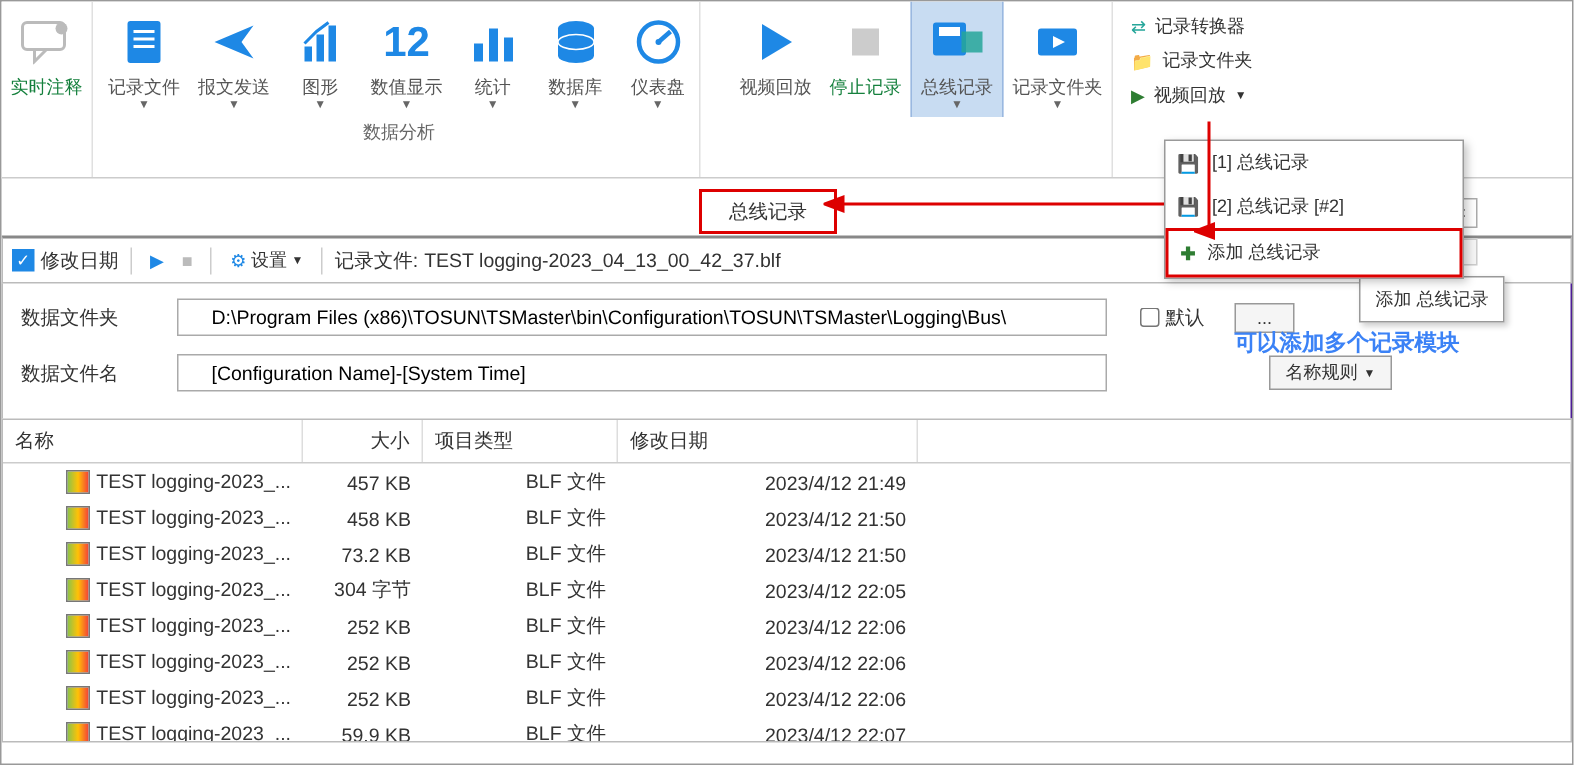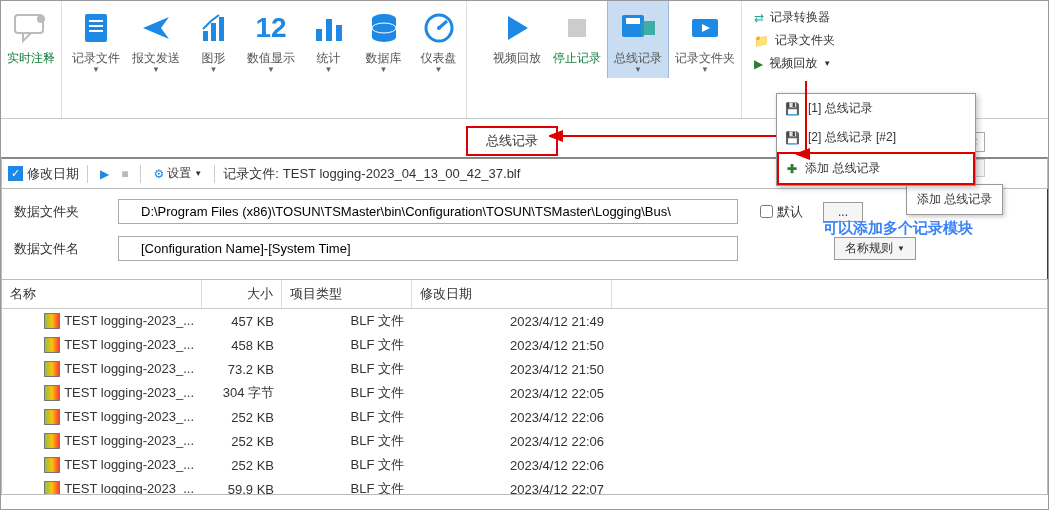--- a/index.html
+++ b/index.html
@@ -38,21 +38,21 @@
 .tb-sep { width: 1px; height: 18px; background: #ccc; margin: 0 4px; }
 .tb-btn { padding: 2px 4px; cursor: pointer; display: inline-flex; align-items: center; gap: 3px; }
 .tb-text { font-size: 13px; }
 
 .form-area { padding: 10px 12px 6px; border-left: 1px solid #bbb; border-right: 1px solid #4c1d95; }
 .form-row { display: flex; align-items: center; margin-bottom: 12px; gap: 14px; }
 .form-label { width: 90px; font-size: 13px; }
 .form-input { flex: 1; border: 1px solid #aaa; padding: 4px 22px; font-size: 13px; background: #fff; max-width: 620px; }
 .chk-default { display: flex; align-items: center; gap: 4px; font-size: 13px; margin-left: 8px; }
 .browse-btn { border: 1px solid #999; padding: 2px 14px; background: #f5f5f5; cursor: pointer; margin-left: 6px; }
-.rule-btn { border: 1px solid #999; padding: 2px 10px; background: #f5f5f5; cursor: pointer; margin-left: 8px; display: flex; align-items: center; gap: 4px; }
+.rule-btn { border: 1px solid #999; padding: 2px 10px; background: #f5f5f5; cursor: pointer; margin-left: 20px; display: flex; align-items: center; gap: 4px; }
 
 .file-list { border: 1px solid #bbb; margin: 0; }
 .list-header { display: flex; background: #fff; border-bottom: 1px solid #ccc; }
 .list-header .col { padding: 5px 8px; font-size: 13px; border-right: 1px solid #ddd; }
 .col-name { width: 200px; }
 .col-size { width: 80px; text-align: right; }
 .col-type { width: 130px; }
 .col-date { width: 200px; }
 .list-body { max-height: 185px; overflow-y: auto; }
 .list-row { display: flex; align-items: center; padding: 1px 0; }
@@ -146,20 +146,21 @@
             <svg width="34" height="34" viewBox="0 0 34 34">
               <circle cx="17" cy="17" r="13" fill="none" stroke="#1e88e5" stroke-width="3"></circle>
               <line x1="17" y1="17" x2="25" y2="10" stroke="#1e88e5" stroke-width="3"></line>
               <circle cx="17" cy="17" r="2" fill="#1e88e5"></circle>
             </svg>
           </div>
         <span class="ribbon-label">仪表盘</span>
         <span class="dropdown-arrow">▼</span>
       </div>
     </div>
+    <div class="group-caption">数据分析</div>
   </div>
 
   <div class="ribbon-group" style="padding-left:20px">
     <div class="ribbon-btns">
       <div class="ribbon-btn">
         <div class="ribbon-icon">
             <svg width="34" height="34" viewBox="0 0 34 34">
               <path d="M8 5 L28 17 L8 29 Z" fill="#1e88e5"></path>
             </svg>
           </div>

